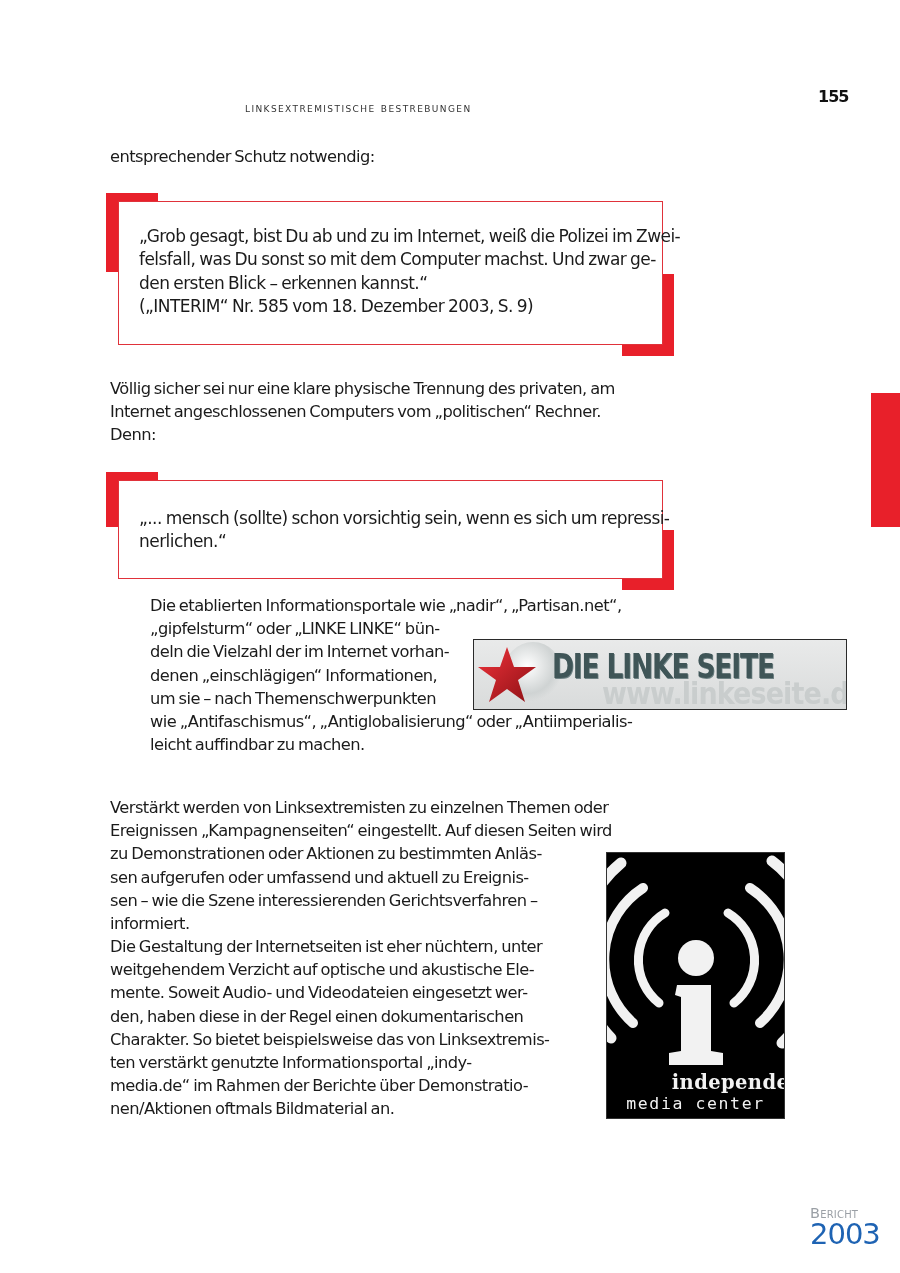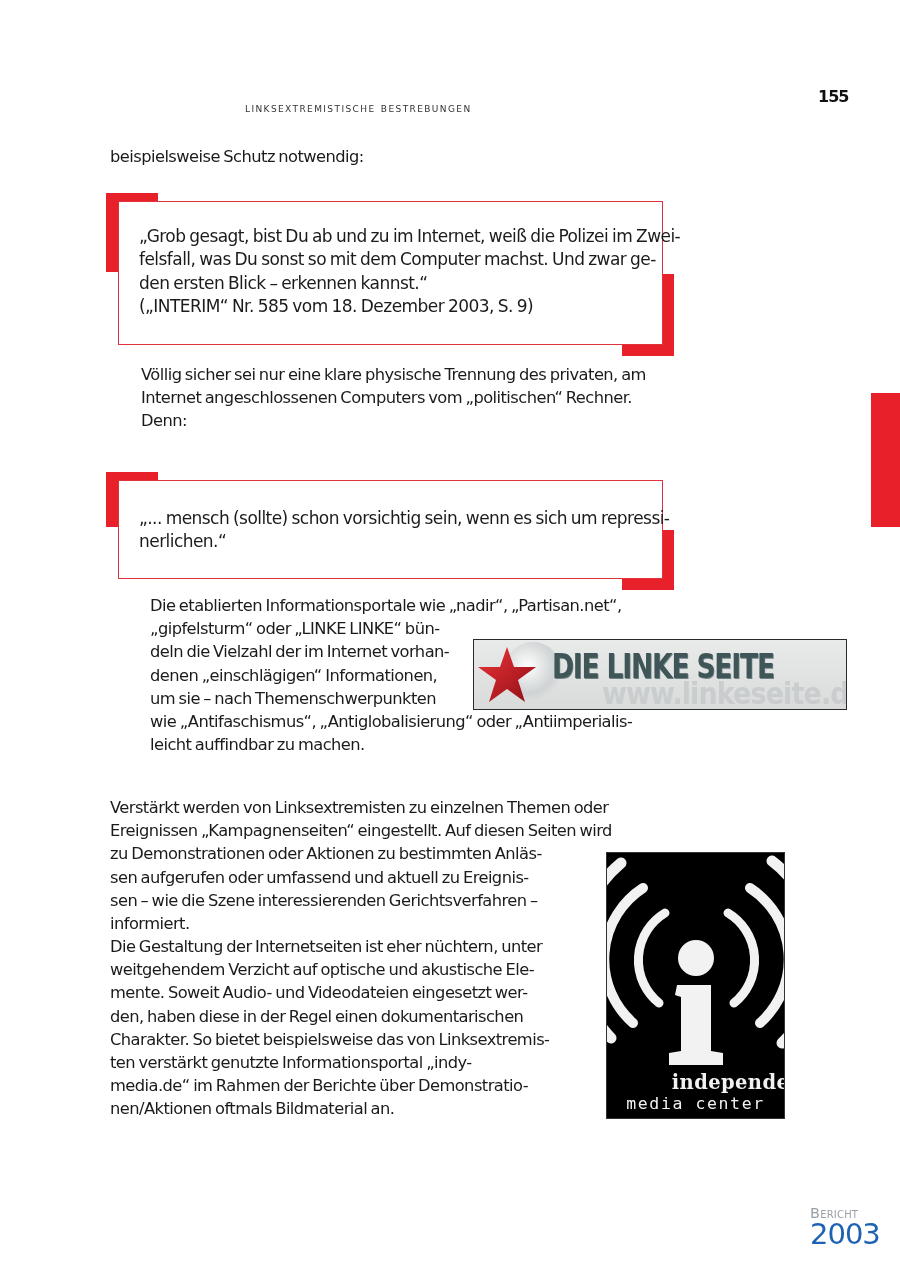--- a/index.html
+++ b/index.html
@@ -80,35 +80,35 @@
   }
 </style>
 </head>
 <body>
 
 <div class="running-head">Linksextremistische Bestrebungen</div>
 <div class="page-number">155</div>
 
 <div class="side-tab"></div>
 
-<p class="para" style="top:145px;">beispielsweise Schutz notwendig:</p>
+<p class="para" style="top:145px;">entsprechender Schutz notwendig:</p>
 
 <div>
   <div class="red-block" style="left:106px; top:193px; width:52px; height:79px;"></div>
   <div class="red-block" style="left:622px; top:274px; width:52px; height:82px;"></div>
   <div class="quote-box" style="left:118px; top:201px; width:545px; height:144px;"></div>
   <p class="quote-text" style="left:127px; top:213px;">
     <span class="line">„Grob gesagt, bist Du ab und zu im Internet, weiß die Polizei im Zwei-</span>
     <span class="line">felsfall, was Du sonst so mit dem Computer machst. Und zwar ge-</span>
     <span class="line">den ersten Blick – erkennen kannst.“</span>
     <span class="line">(„INTERIM“ Nr. 585 vom 18. Dezember 2003, S. 9)</span>
   </p>
 </div>
 
-<p class="para" style="top:363px;margin-left:31px;">
+<p class="para" style="top:377px;">
   <span class="line">Völlig sicher sei nur eine klare physische Trennung des privaten, am</span>
   <span class="line">Internet angeschlossenen Computers vom „politischen“ Rechner.</span>
   <span class="line">Denn:</span>
 </p>
 
 <div>
   <div class="red-block" style="left:106px; top:472px; width:52px; height:55px;"></div>
   <div class="red-block" style="left:622px; top:530px; width:52px; height:60px;"></div>
   <div class="quote-box" style="left:118px; top:480px; width:545px; height:99px;"></div>
   <p class="quote-text" style="left:127px; top:495px;">

